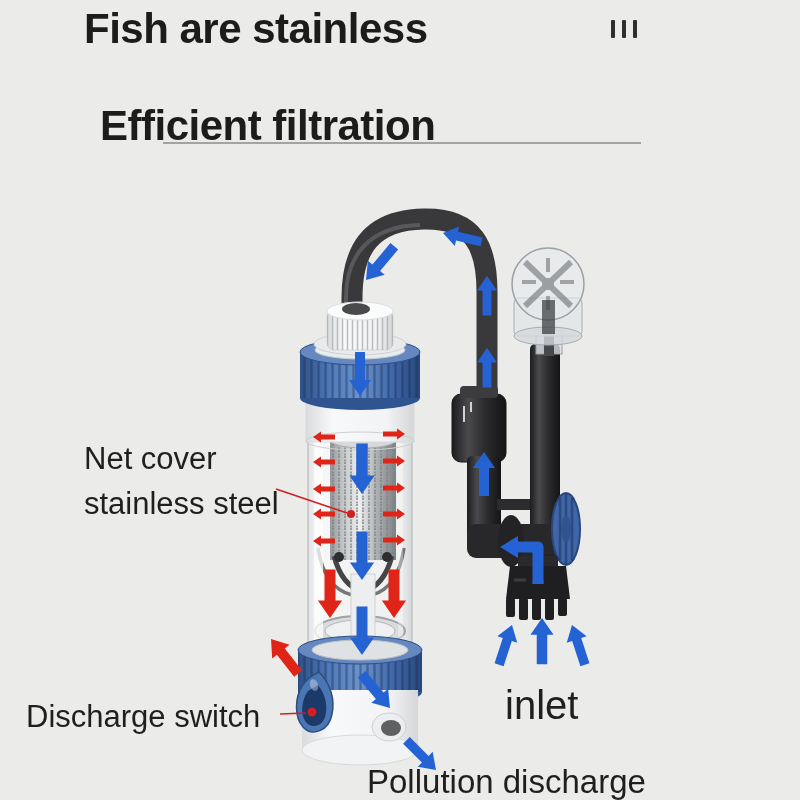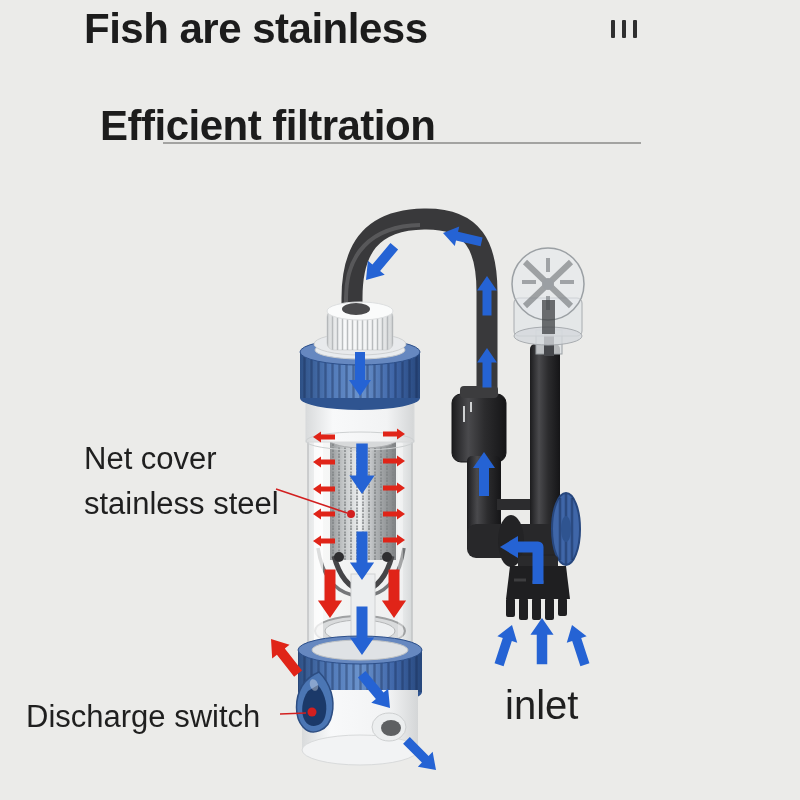--- a/index.html
+++ b/index.html
@@ -257,13 +257,14 @@
     <div class="bar"></div>
     <div class="bar"></div>
   </div>
 
   <div id="netcover" class="lbl">
     <div>Net cover</div>
     <div>stainless steel</div>
   </div>
   <div id="dswitch" class="lbl">Discharge switch</div>
   <div id="inlet" class="lbl">inlet</div>
+  <div id="pollution" class="lbl">Pollution discharge</div>
 </div>
 
 </body></html>

